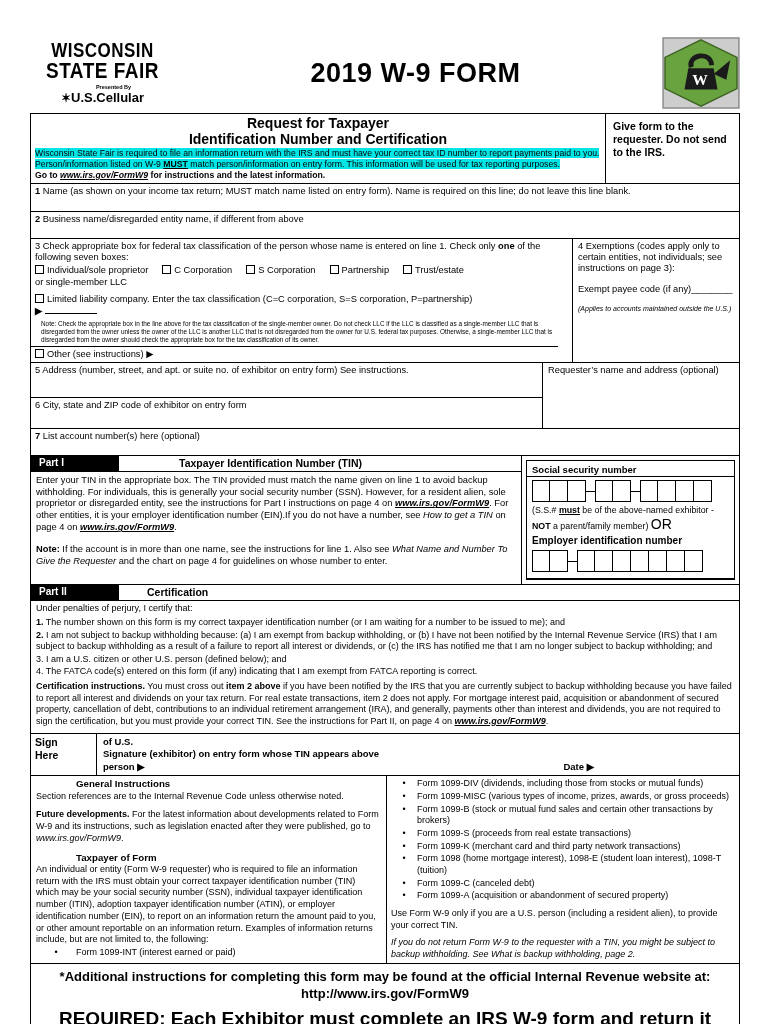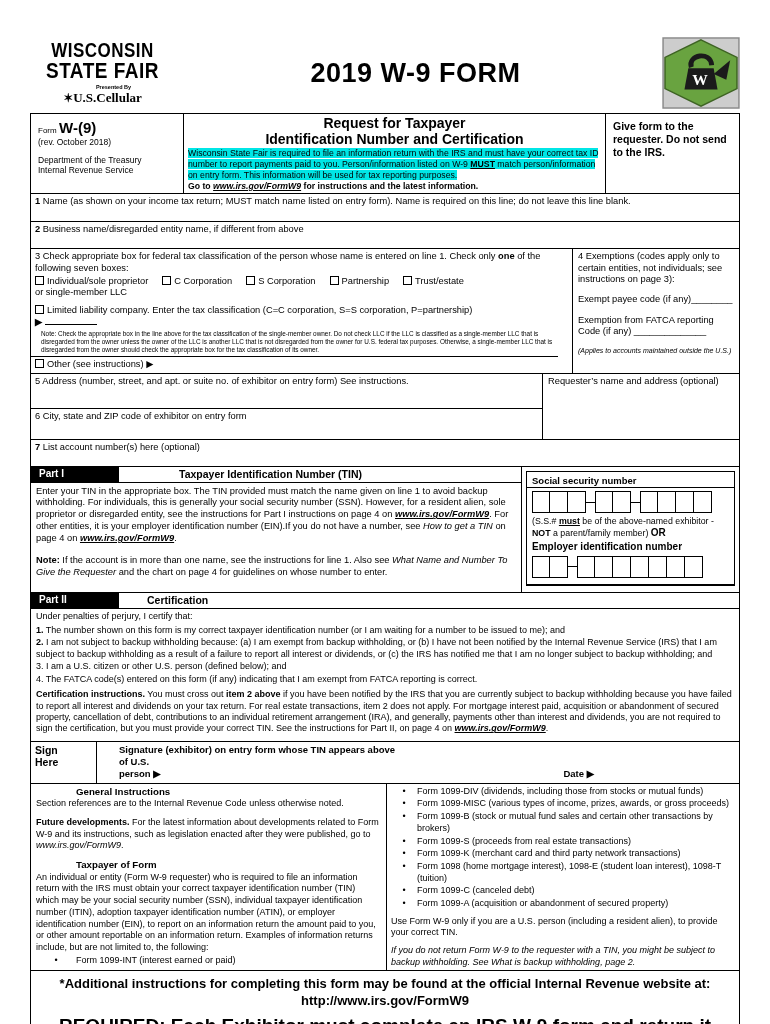--- a/index.html
+++ b/index.html
@@ -9,21 +9,21 @@
     background:#fff; font-family:"Liberation Sans", sans-serif; color:#000;
   }
   .wrap { position:absolute; left:30px; top:36px; width:710px; }
 
   
   .hdr { display:flex; align-items:center; height:74px; margin-bottom:3px; }
   .wsf-logo { width:145px; text-align:center; line-height:1; }
   .wsf-l1 { font-weight:900; font-size:17px; letter-spacing:.5px; transform:scaleY(1.15); }
   .wsf-l2 { font-weight:900; font-size:19px; letter-spacing:.5px; transform:scaleY(1.15); margin-top:2px; }
   .wsf-presented { font-size:5.5px; font-weight:bold; margin-top:5px; text-align:center; padding-left:22px;}
-  .wsf-sponsor { font-family:Liberation Serif, serif; font-weight:bold; font-size:13px; }
+  .wsf-sponsor { font-family:Liberation Sans, sans-serif; font-weight:bold; font-size:13px; }
   .wsf-star { font-size:12px; }
   .hdr-title { flex:1; text-align:center; font-size:27px; font-weight:bold; letter-spacing:.5px; }
   .hex-logo { width:84px; display:flex; justify-content:flex-end; }
 
   
   .formbox { border:1.6px solid #000; font-size:9px; line-height:1.22; }
 
   
   .row-a { display:flex; border-bottom:1.4px solid #000; }
   .col-form { width:153px; border-right:1px solid #000; padding:5px 5px 3px 7px; font-size:8.5px; }
@@ -75,30 +75,30 @@
   .it { font-style:italic; }
   .b { font-weight:bold; }
   .part1-right { width:217px; padding:4px 4px; }
   .tin-box { border:1px solid #000; border-bottom:2.5px solid #000; padding:3px 5px 6px 5px; }
   .tin-title { font-weight:bold; font-size:9.5px; border-bottom:1px solid #000; margin:0 -5px 0 -5px; padding:0 5px 1px 5px;}
   .cells { display:flex; align-items:center; margin-top:3px; height:22px; }
   .cell { width:18px; height:22px; border:1px solid #000; border-left:none; }
   .cell.first { border-left:1px solid #000; }
   .dash { width:9px; height:0; border-top:1.4px solid #000; margin:0 0; }
   .tin-note { font-size:8.8px; margin-top:3px; line-height:1.25; }
-  .tin-or { font-weight:bold; font-size:10px; }
+  .tin-or { font-weight:normal; font-size:14px; }
   .ein-title { font-weight:bold; font-size:10px; margin-top:1px; }
 
   .partbar2 { border-bottom:1px solid #000; }
   .part2-body { border-bottom:1px solid #000; padding:2px 5px 3px 5px; font-size:9px; line-height:1.27; }
   .part2-body p { margin-bottom:3px; }
   .certlist div { margin-bottom:1px; }
 
   
-  .signrow { display:flex; border-bottom:1.4px solid #000;gap:16px; }
+  .signrow { display:flex; border-bottom:1.4px solid #000; }
   .sign-lab { width:66px; border-right:1px solid #000; padding:2px 4px; font-weight:bold; font-size:10.5px; line-height:1.2; }
   .sign-main { flex:1; padding:2px 6px; font-weight:bold; font-size:9.5px; line-height:1.3; position:relative; }
   .datelab { position:absolute; right:145px; bottom:2px; font-weight:bold; font-size:9.5px; }
 
   
   .instr { display:flex; border-bottom:1.4px solid #000; }
   .instr-left { flex:1; border-right:1px solid #000; padding:2px 6px 2px 5px; font-size:9px; line-height:1.3; }
   .instr-left h3, .instr-right h3 { font-size:9.7px;margin-left:40px; }
   .instr-left p { margin-bottom:7px; }
   .instr-right { width:352px; padding:2px 6px 2px 4px; font-size:9px; line-height:1.3; }
@@ -139,26 +139,20 @@
         <path d="M53 38 L70 24 L66 44 Z" fill="#1b1b1b"></path>
         <path d="M30 31 C 26 18, 50 14, 51 29" stroke="#1b1b1b" stroke-width="5" fill="none"></path>
         <text x="39" y="49" font-size="16" font-weight="bold" fill="#ffffff" text-anchor="middle" font-family="Liberation Serif, serif">W</text>
       </svg>
     </div>
   </div>
 
   <div class="formbox">
 
     <div class="row-a">
-      <div class="col-form">
-        <div><span class="form-word">Form</span> <span class="form-num">W-(9)</span></div>
-        <div>(rev. October 2018)</div>
-        <div style="margin-top:7px;">Department of the Treasury</div>
-        <div>Internal Revenue Service</div>
-      </div>
       <div class="col-mid">
         <div class="mid-title">Request for Taxpayer</div>
         <div class="mid-title">Identification Number and Certification</div>
         <div class="mid-note"><span class="hl">Wisconsin State Fair is required to file an information return with the IRS and must have your correct tax ID number to report payments paid to you. Person/information listed on W-9 </span><span class="hl bu">MUST</span><span class="hl"> match person/information on entry form. This information will be used for tax reporting purposes.</span></div>
         <div class="goto"><span>Go to </span><span class="lnk">www.irs.gov/FormW9</span><span> for instructions and the latest information.</span></div>
       </div>
       <div class="col-give">Give form to the requester. Do not send to the IRS.</div>
     </div>
 
     <div class="line-row pad1">
@@ -181,21 +175,20 @@
         </div>
         <div class="indent2">or single-member LLC</div>
         <div class="llc-line"><span class="cb"></span><span>Limited liability company. Enter the tax classification (C=C corporation, S=S corporation, P=partnership)</span></div>
         <div><span class="b">▶</span> <span class="blank-ul"></span></div>
         <div class="tiny-note">Note: Check the appropriate box in the line above for the tax classification of the single-member owner. Do not check LLC if the LLC is classified as a single-member LLC that is disregarded from the owner unless the owner of the LLC is another LLC that is not disregarded from the owner for U.S. federal tax purposes. Otherwise, a single-member LLC that is disregarded from the owner should check the appropriate box for the tax classification of its owner.</div>
         <div style="border-top:1px solid #000; margin:0 -4px; padding:2px 4px 0 4px;"><span class="cb"></span><span>Other (see instructions) ▶</span></div>
       </div>
       <div class="sec4">
         <p><span class="n">4</span><span> Exemptions (codes apply only to certain entities, not individuals; see instructions on page 3):</span></p>
         <p>Exempt payee code (if any)________</p>
-        <p>Exemption from FATCA reporting Code (if any) ______________</p>
         <div class="applies">(Applies to accounts maintained outside the U.S.)</div>
       </div>
     </div>
 
     <div class="row56">
       <div class="row56-left">
         <div class="r5"><span class="n">5</span><span> Address (number, street, and apt. or suite no. of exhibitor on entry form) See instructions.</span></div>
         <div class="r6"><span class="n">6</span><span> City, state and ZIP code of exhibitor on entry form</span></div>
       </div>
       <div class="row56-right">Requester’s name and address (optional)</div>
@@ -264,22 +257,22 @@
       </div>
       <p style="margin-top:4px;"><span class="b">Certification instructions.</span><span>  You must cross out </span><span class="b">item 2 above</span><span> if you have been notified by the IRS that you are currently subject to backup withholding because you have failed to report all interest and dividends on your tax return. For real estate transactions, item 2 does not apply. For mortgage interest paid, acquisition or abandonment of secured property, cancellation of debt, contributions to an individual retirement arrangement (IRA), and generally, payments other than interest and dividends, you are not required to sign the certification, but you must provide your correct TIN.  See the instructions for Part II, on page 4 on </span><span class="lnk">www.irs.gov/FormW9</span><span>.</span></p>
     </div>
 
     <div class="signrow">
       <div class="sign-lab">
         <div>Sign</div>
         <div>Here</div>
       </div>
       <div class="sign-main">
+        <div>of U.S.</div>
         <div>Signature (exhibitor) on entry form whose TIN appears above</div>
-        <div>of U.S.</div>
         <div>person ▶</div>
         <div class="datelab">Date ▶</div>
       </div>
     </div>
 
     <div class="instr">
       <div class="instr-left">
         <h3>General Instructions</h3>
         <p>Section references are to the Internal Revenue Code unless otherwise noted.</p>
         <p><span class="b">Future developments.</span><span> For the latest information about developments related to Form W-9 and its instructions, such as legislation enacted after they were published, go to </span><span class="it">www.irs.gov/FormW9</span><span>.</span></p>

